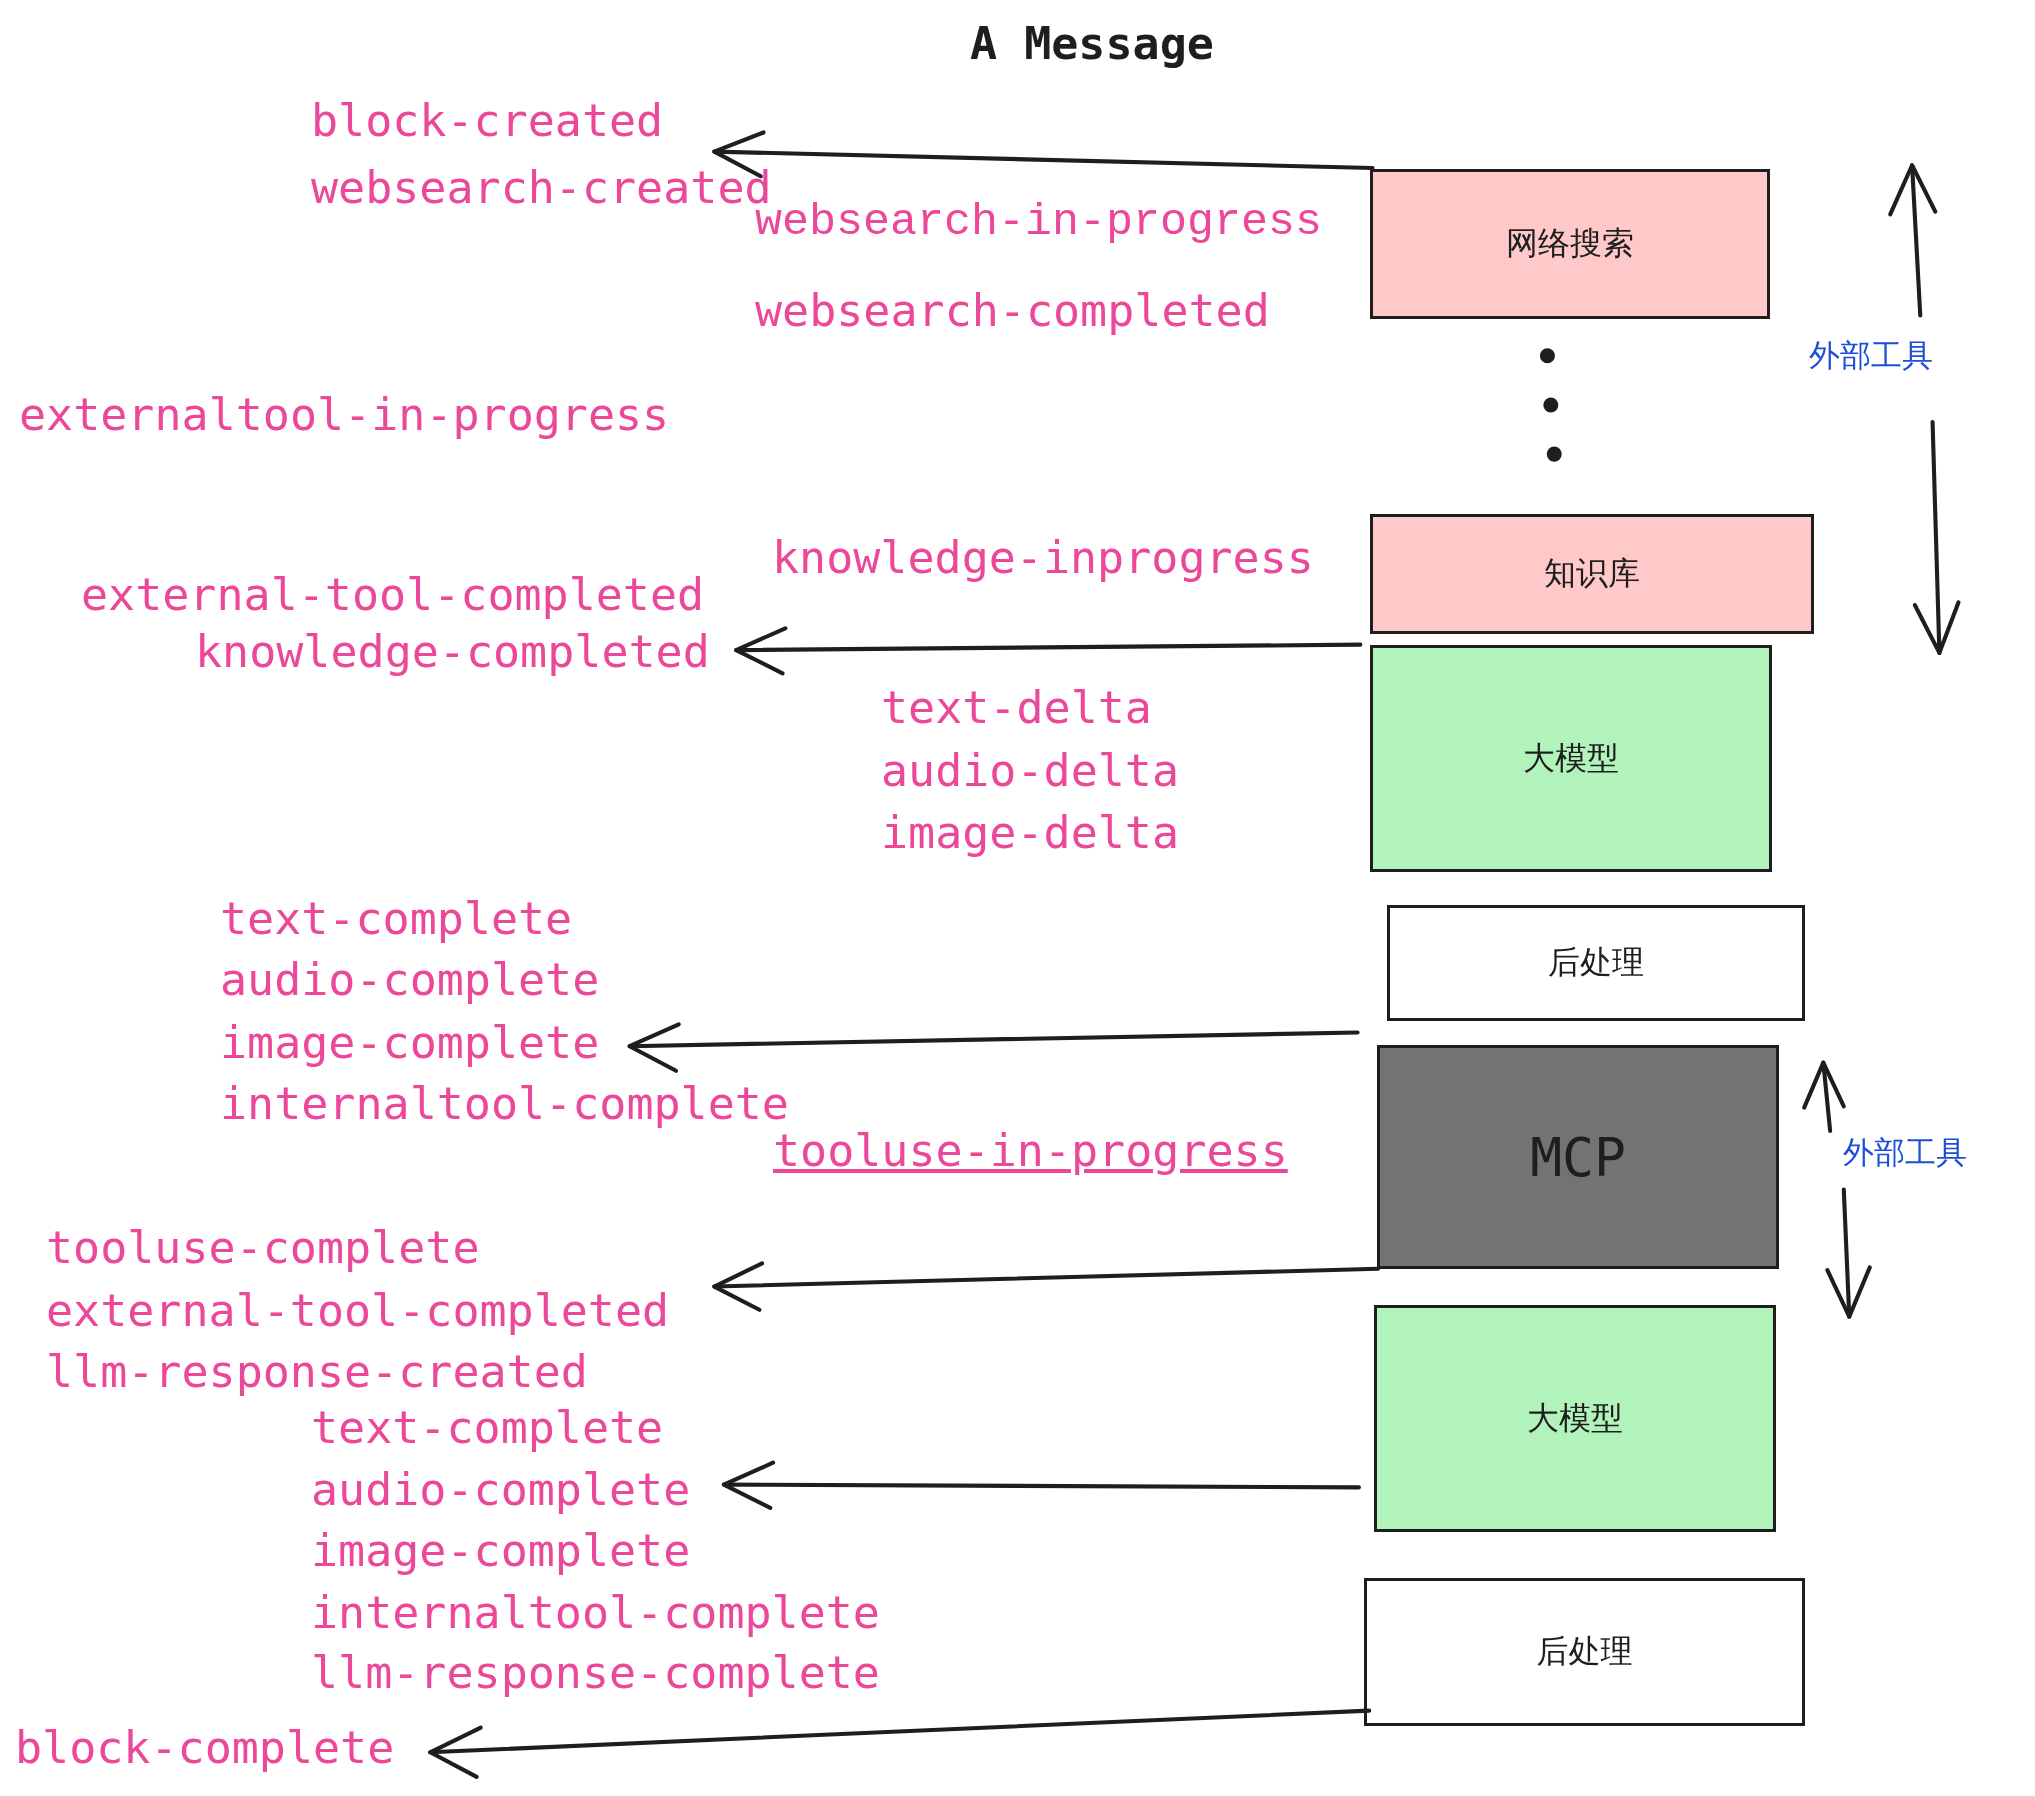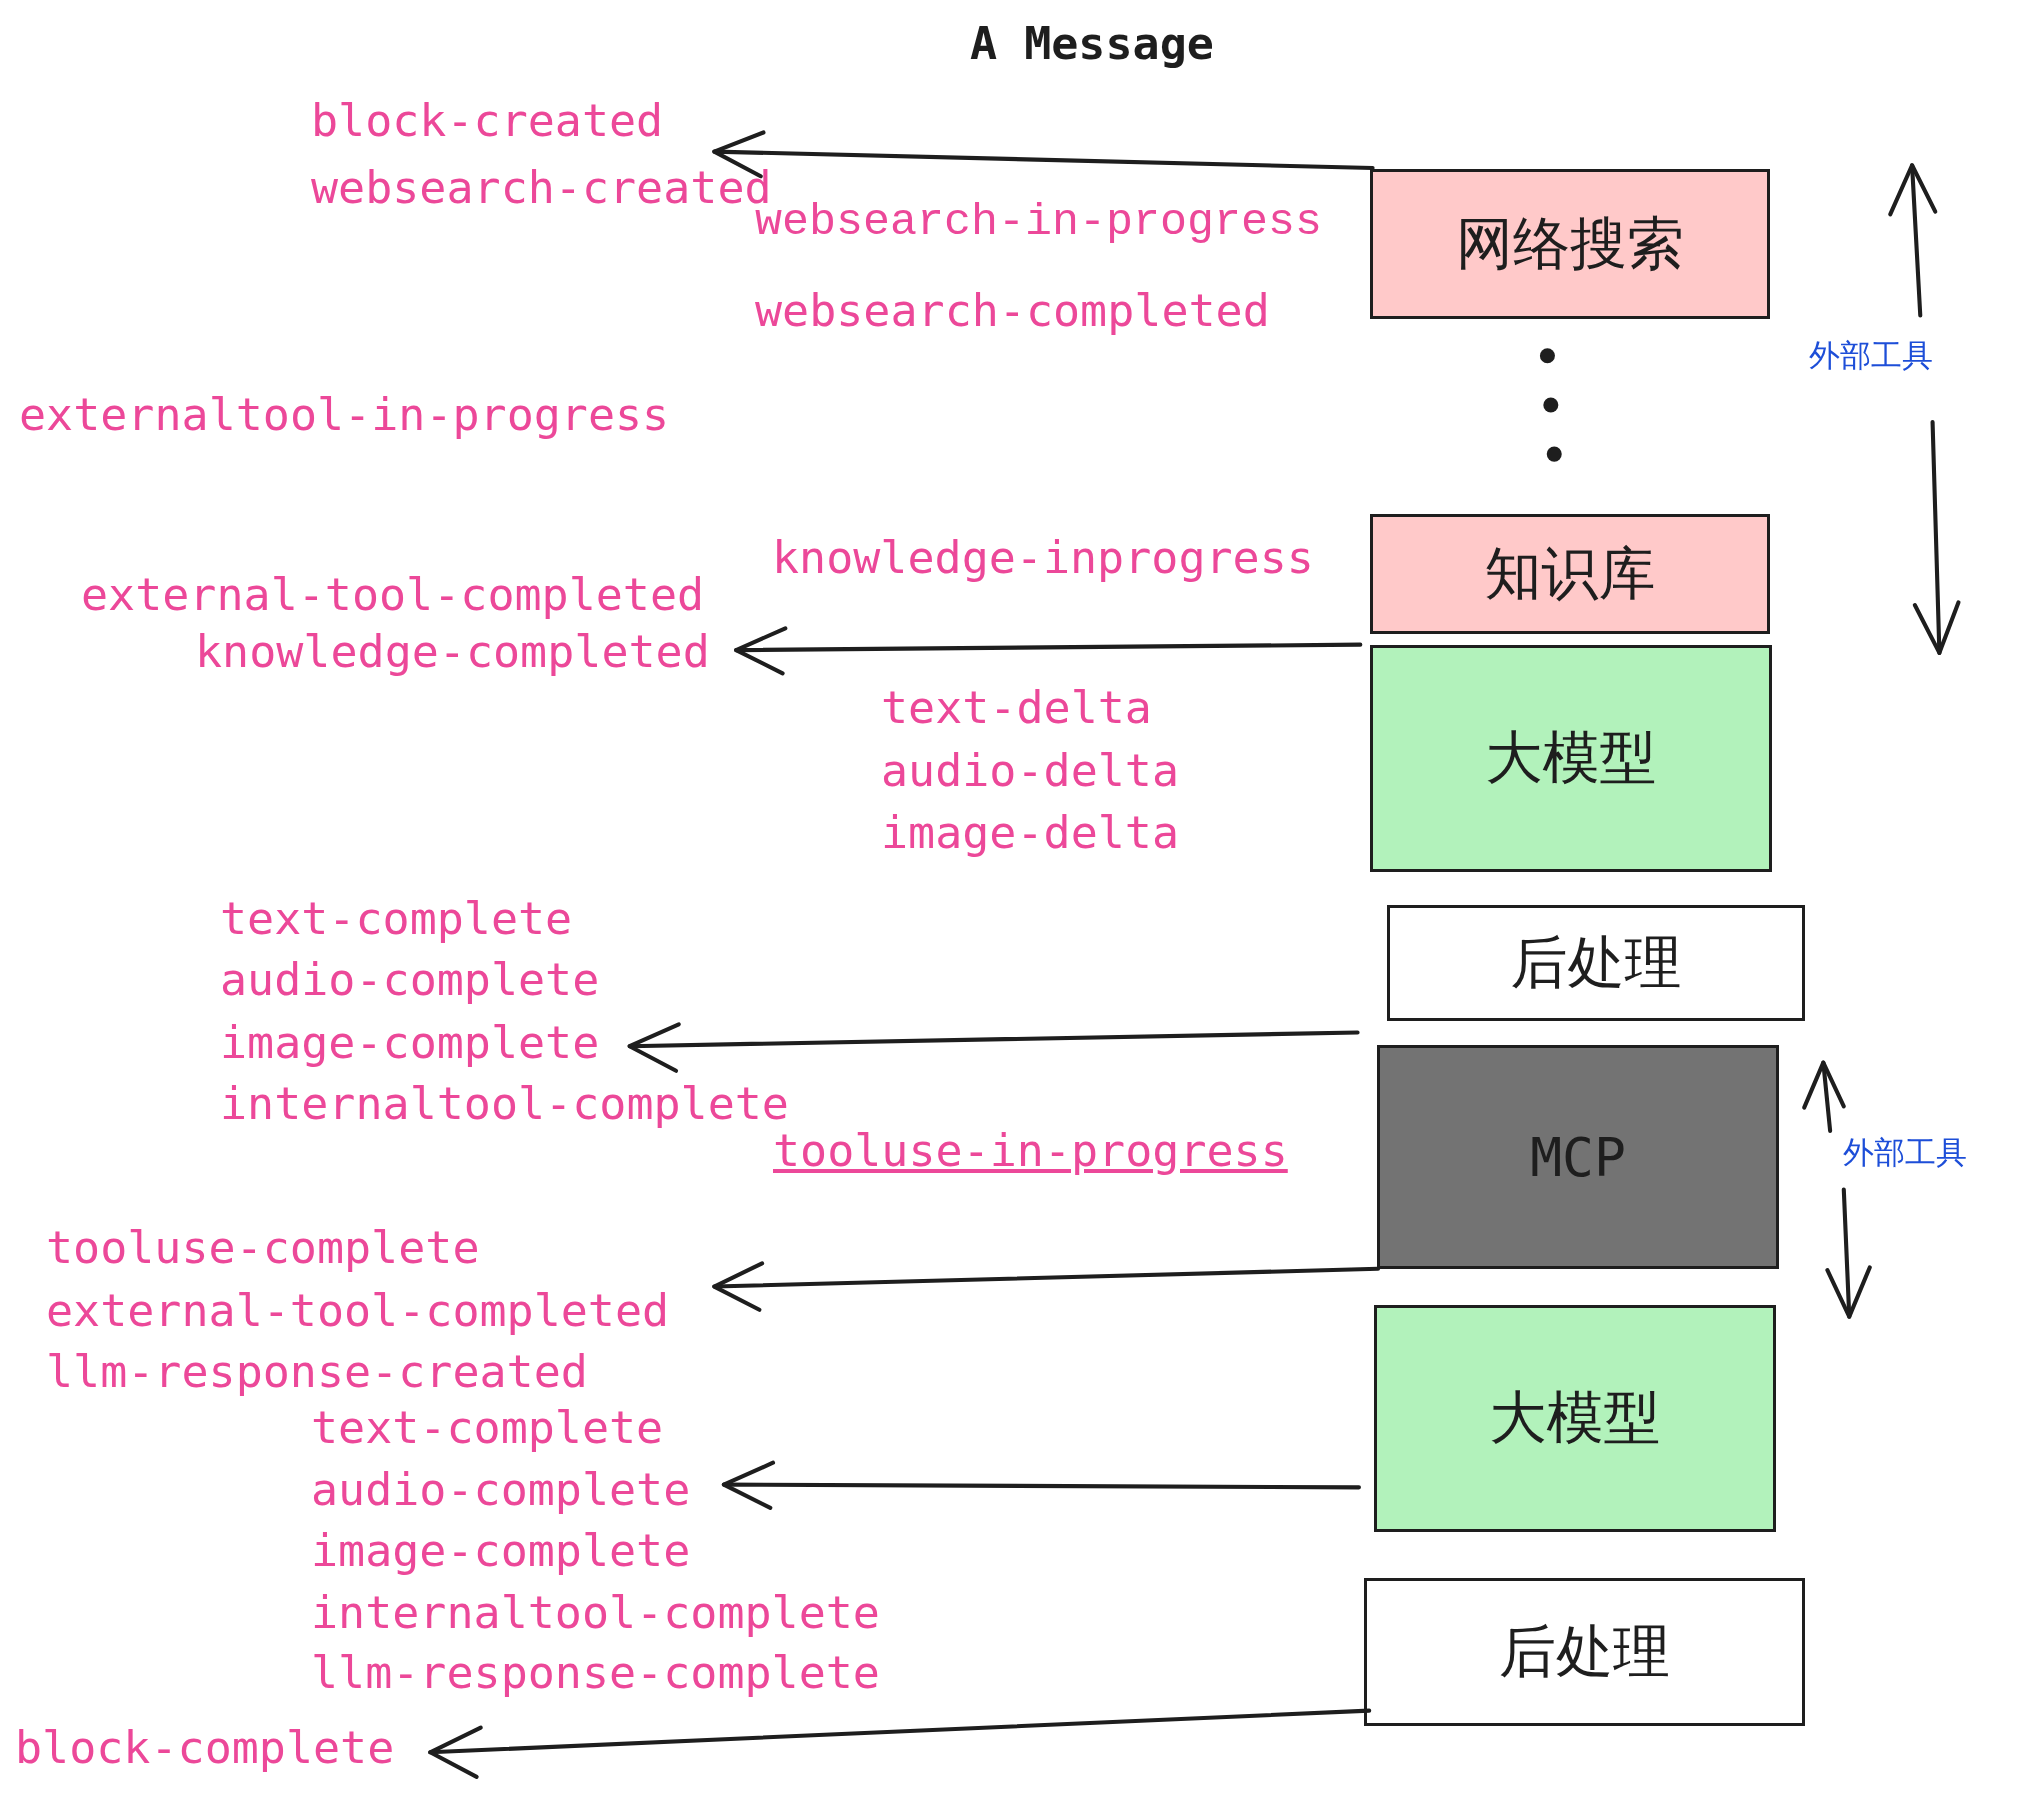--- a/index.html
+++ b/index.html
@@ -2,21 +2,21 @@
 <html style="font-size:11px"><head>
 <meta charset="utf-8">
 <style>
   html,body{margin:0;padding:0;background:#ffffff;}
   body{width:2035px;height:1796px;position:relative;overflow:hidden;
        font-family:"DejaVu Sans Mono", monospace;color:#1e1e1e;}
   .ev{position:absolute;font-size:45px;line-height:1.05;white-space:pre;color:#ec4899;}
   .title{position:absolute;font-size:45px;font-weight:bold;}
   .node{position:absolute;border:3.4px solid #1e1e1e;box-sizing:border-box;
         display:flex;align-items:center;justify-content:center;background:#fff;}
-  .node .lbl{font-family:"Liberation Sans", sans-serif;font-size:57px;color:#1e1e1e;}
+  .node .lbl{font-family:"Liberation Sans", sans-serif;font-size:32px;color:#1e1e1e;}
   .node .lbl.mono{font-family:"DejaVu Sans Mono", monospace;font-size:53px;}
   .side{position:absolute;font-family:"Liberation Sans", sans-serif;font-size:31px;color:#1d4ed8;white-space:nowrap;}
   svg.arrows{position:absolute;left:0;top:0;pointer-events:none;}
   svg.arrows *{stroke:#1e1e1e;stroke-width:6;fill:none;stroke-linecap:round;stroke-linejoin:round;}
   svg.arrows .dot{fill:#1e1e1e;stroke:none;}
 </style>
 </head>
 <body>
 
 <div class="title" style="left:970px;top:17px;">A Message</div>
@@ -43,21 +43,21 @@
 <div class="ev" style="left:311px;top:1404px;">text-complete</div>
 <div class="ev" style="left:311px;top:1466px;">audio-complete</div>
 <div class="ev" style="left:311px;top:1527px;">image-complete</div>
 <div class="ev" style="left:311px;top:1589px;">internaltool-complete</div>
 <div class="ev" style="left:311px;top:1649px;">llm-response-complete</div>
 <div class="ev" style="left:15px;top:1724px;">block-complete</div>
 
 <div class="node" style="left: 1370px; top: 169px; width: 400px; height: 150px; background-color: rgb(255, 201, 201);">
   <span class="lbl">网络搜索</span>
 </div>
-<div class="node" style="left: 1370px; top: 514px; width: 400px; height: 120px; background-color: rgb(255, 201, 201);">
+<div class="node" style="left: 1370px; top: 514px; width: 444px; height: 120px; background-color: rgb(255, 201, 201);">
   <span class="lbl">知识库</span>
 </div>
 <div class="node" style="left: 1370px; top: 645px; width: 402px; height: 227px; background-color: rgb(178, 242, 187);">
   <span class="lbl">大模型</span>
 </div>
 <div class="node" style="left: 1387px; top: 905px; width: 418px; height: 116px; background-color: rgb(255, 255, 255);">
   <span class="lbl">后处理</span>
 </div>
 <div class="node" style="left: 1377px; top: 1045px; width: 402px; height: 224px; background-color: #737373;">
   <span class="lbl mono">MCP</span>

